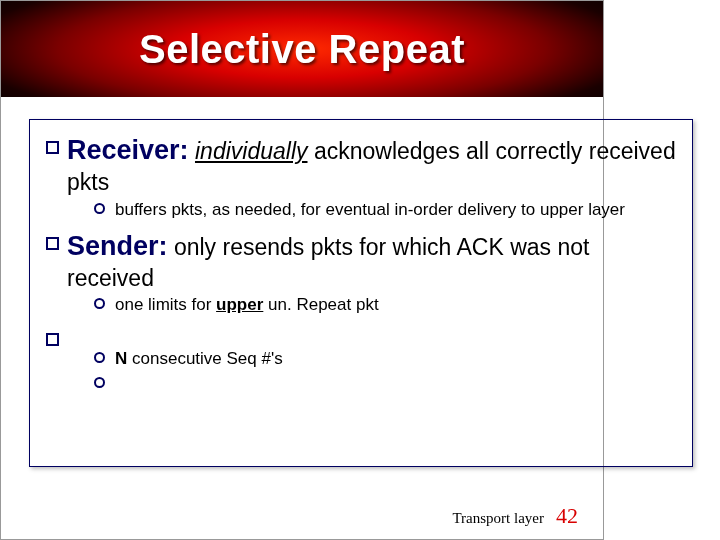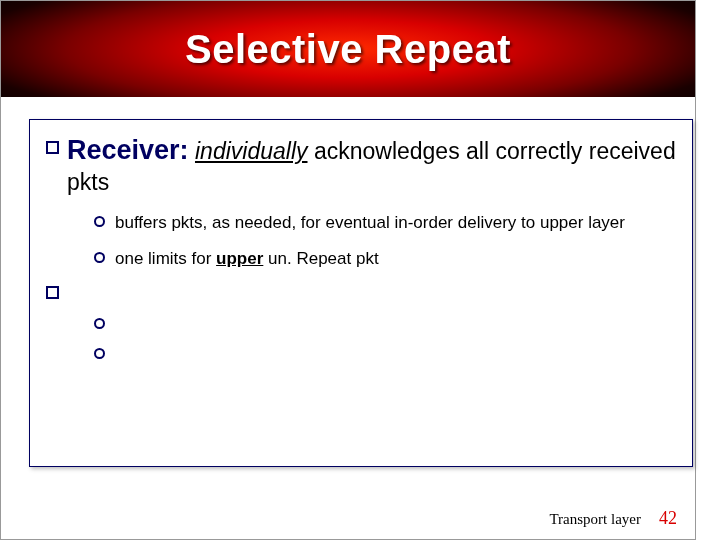--- a/index.html
+++ b/index.html
@@ -1,17 +1,17 @@
 <!DOCTYPE html>
 <html><head>
 <meta charset="utf-8">
 <style>
   * { margin: 0; padding: 0; box-sizing: border-box; }
   html, body { width: 720px; height: 540px; font-family: Arial, Helvetica, sans-serif; background: #fff; }
-  .slide { width: 696px; height: 540px; position: relative; background: #fff; border: 1px solid #999; }
+  .slide { width: 604px; height: 540px; position: relative; background: #fff; border: 1px solid #999; }
   .title-band {
     width: 100%;
     height: 96px;
     background: radial-gradient(ellipse 70% 100% at 50% 50%, #ff2a00 0%, #d80000 30%, #7a0000 58%, #1a0000 80%, #000 100%);
     display: flex;
     align-items: center;
     justify-content: center;
   }
   .title-text {
     font-size: 40px;
@@ -31,31 +31,31 @@
     box-shadow: 2px 2px 4px rgba(0,0,0,0.25);
   }
   .section { margin-bottom: 10px; }
   .lvl1 { display: flex; align-items: flex-start; margin-bottom: 2px; }
   .lvl1 .sqbullet {
     width: 13px; height: 13px; border: 2px solid #000060; margin-top: 7px; margin-right: 8px; flex: 0 0 auto;
   }
   .lvl1-text { font-size: 23px; line-height: 1.25; color: #000; }
   .headword { color: #000060; font-weight: bold; font-size: 27px; }
   .italic-underline { font-style: italic; text-decoration: underline; }
-  .lvl2 { display: flex; align-items: flex-start; margin-left: 48px; margin-top: 15px; margin-bottom: 4px; }
+  .lvl2 { display: flex; align-items: flex-start; margin-left: 48px; margin-top: 2px; margin-bottom: 4px; }
   .lvl2 .circ {
     width: 11px; height: 11px; border: 2px solid #000060; border-radius: 50%; margin-top: 4px; margin-right: 10px; flex: 0 0 auto;
   }
   .lvl2-text { font-size: 17px; line-height: 1.25; color: #000; }
   .bold-mid { font-weight: bold; text-decoration: underline; }
   .footer {
-    position: absolute; bottom: 10px; right: 18px; display: flex; align-items: baseline; gap: 18px;
+    position: absolute; bottom: 10px; right: 25px; display: flex; align-items: baseline; gap: 12px;
   }
   .footer .label { font-family: "Times New Roman", Times, serif; font-size: 15px; color: #000; }
-  .footer .num { font-family: "Times New Roman", Times, serif; font-size: 18px; color: #d80000; }
+  .footer .num { font-family: "Times New Roman", Times, serif; font-size: 22px; color: #d80000; }
 </style>
 </head>
 <body>
 
 <div class="slide">
 
   <div class="title-band">
     <div class="title-text">Selective Repeat</div>
   </div>
 
@@ -71,36 +71,47 @@
           <span> acknowledges all correctly received pkts</span>
         </div>
       </div>
       <div class="lvl2">
         <span class="circ"></span>
         <div class="lvl2-text">buffers pkts, as needed, for eventual in-order delivery to upper layer</div>
       </div>
     </div>
 
     <div class="section">
+      <div class="lvl1">
+        <span class="sqbullet"></span>
+        <div class="lvl1-text">
+          <span class="headword">Sender:</span>
+          <span> only resends pkts for which ACK was not received</span>
+        </div>
+      </div>
       <div class="lvl2">
         <span class="circ"></span>
         <div class="lvl2-text">
           <span>one limits for </span>
           <span class="bold-mid">upper</span>
           <span> un. Repeat pkt</span>
         </div>
       </div>
     </div>
 
     <div class="section" style="margin-bottom:0;">
       <div class="lvl1">
         <span class="sqbullet"></span>
       </div>
       <div class="lvl2">
         <span class="circ"></span>
+        <div class="lvl2-text">
+          <span style="font-weight:bold;">N</span>
+          <span> consecutive Seq #'s</span>
+        </div>
       </div>
       <div class="lvl2">
         <span class="circ"></span>
       </div>
     </div>
 
   </div>
 
   <div class="footer">
     <span class="label">Transport layer</span>

